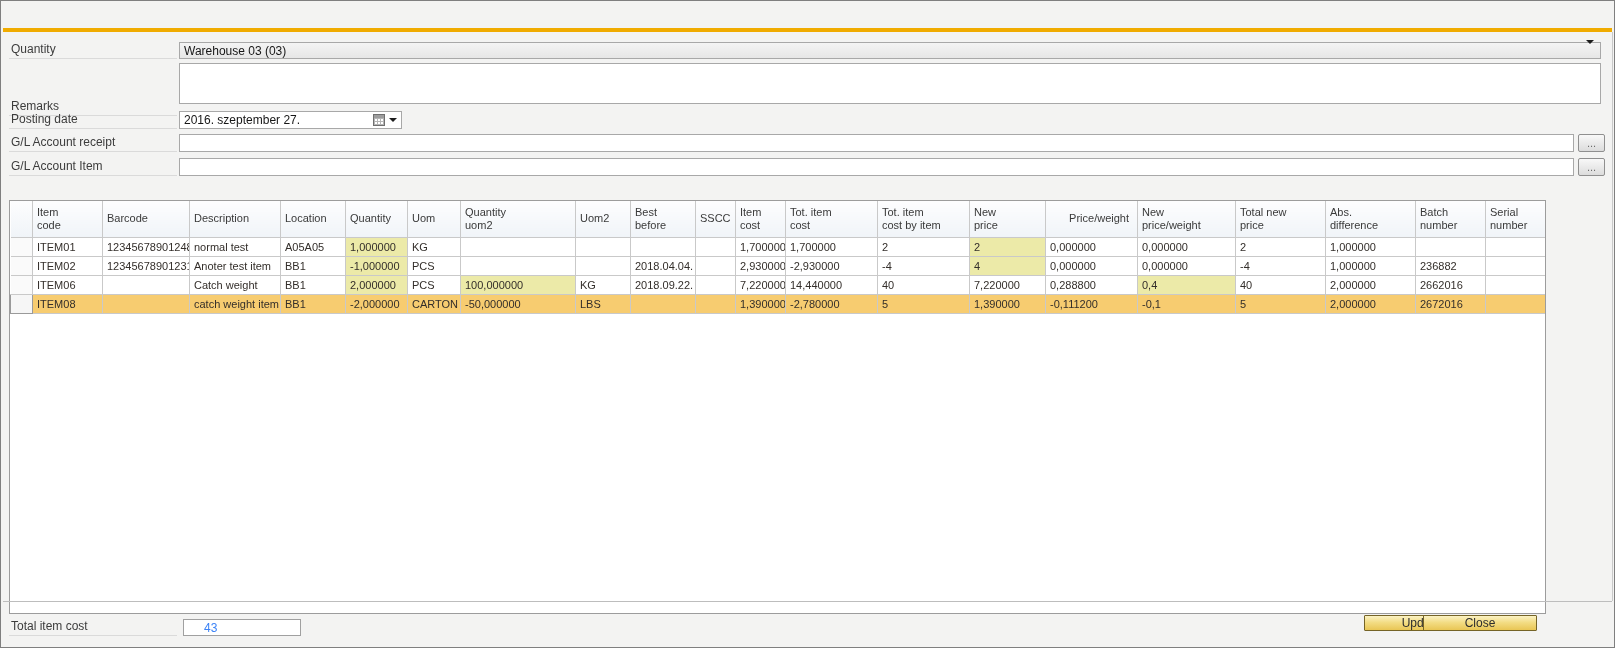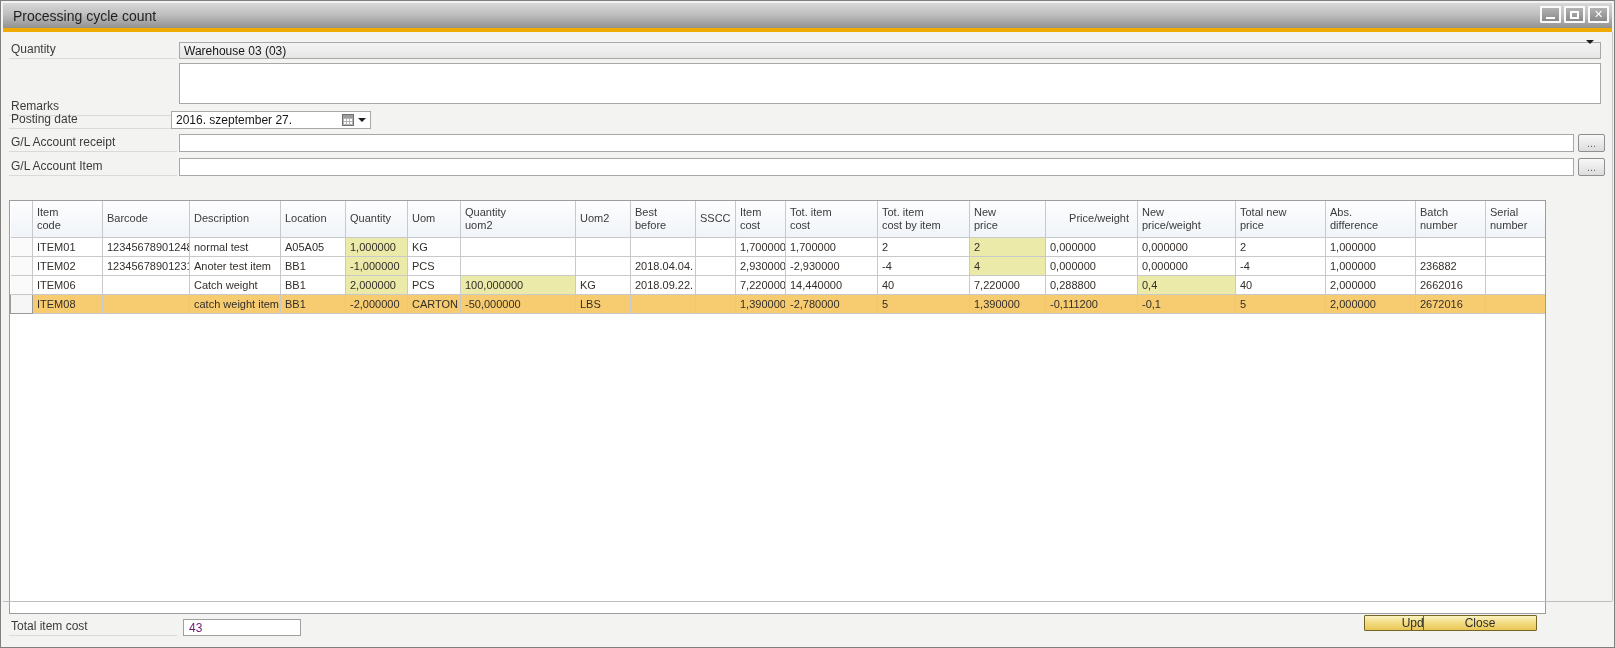--- a/index.html
+++ b/index.html
@@ -78,52 +78,38 @@
   }
   .grid td.sel, .grid th.sel { background:#fafafa; }
   .grid th.sel { background:linear-gradient(#fdfdfe,#f0f4f8); }
   .grid td.hl { background:#ECEAA8; }
   .grid tr.selected td { background:#F7CC70; }
   .grid tr.selected td.sel { background:#f6f6f6; border:1px solid #9a9a9a; }
 
   
   .total-input {
     position:absolute; left:182px; top:618px; width:118px; height:17px;
-    border:1px solid #a0a0a0; background:#fff; font-size:12px; color:#701a75;
-    padding-left:5px; font-family:"Liberation Sans","DejaVu Sans",sans-serif;
+    border:1px solid #a0a0a0; background:#fff; font-size:12px; color:#3b82f6;
+    padding-left:20px; font-family:"Liberation Sans","DejaVu Sans",sans-serif;
   }
   .btn {
     position:absolute; top:614px; width:114px; height:16px;
     border:1px solid #756427; border-radius:1px;
     background:linear-gradient(#fbf2c3,#f3dd85 45%,#e9c654);
     font-size:12px; color:#2e2e2e; display:flex; align-items:center; justify-content:center;
     font-family:"Liberation Sans","DejaVu Sans",sans-serif;
   }
   .btn-update { left:1363px; }
   .btn-close  { left:1422px; }
 </style>
 </head>
 <body>
 
 <div class="window">
 
-  <div class="titlebar">
-    <span class="title">Processing cycle count</span>
-    <div class="win-buttons">
-      <div class="winbtn">
-          <span class="g-min"></span>
-        </div>
-      <div class="winbtn">
-          <span class="g-max"></span>
-        </div>
-      <div class="winbtn">
-          <span class="g-close">✕</span>
-        </div>
-    </div>
-  </div>
   <div class="accent"></div>
 
   <div class="label-row" style="top:40px;">
       <span>Quantity</span>
     </div>
   <div class="label-row" style="top:97px;">
       <span>Remarks</span>
     </div>
   <div class="label-row" style="top:110px;">
       <span>Posting date</span>
@@ -135,21 +121,21 @@
       <span>G/L Account Item</span>
     </div>
 
   <div class="field combo" style="left:178px; top:41px; width:1422px; height:17px;">
     <span>Warehouse 03 (03)</span>
     <span class="arrow-zone"><span class="tri-down"></span></span>
   </div>
 
   <textarea class="field" style="left: 178px; top: 62px; width: 1422px; height: 41px;" aria-label="Remarks"></textarea>
 
-  <div class="field" style="left:170px; top:110px; width:200px; height:18px;">
+  <div class="field" style="left:178px; top:110px; width:223px; height:18px;">
     <span>2016. szeptember 27.</span>
     <span class="date-icons">
       <span class="cal-icon"></span>
       <span class="tri-down"></span>
     </span>
   </div>
 
   <div class="field" style="left:178px; top:133px; width:1395px; height:18px;"></div>
   <div class="browse-btn" style="left:1577px; top:133px;">...</div>
 

